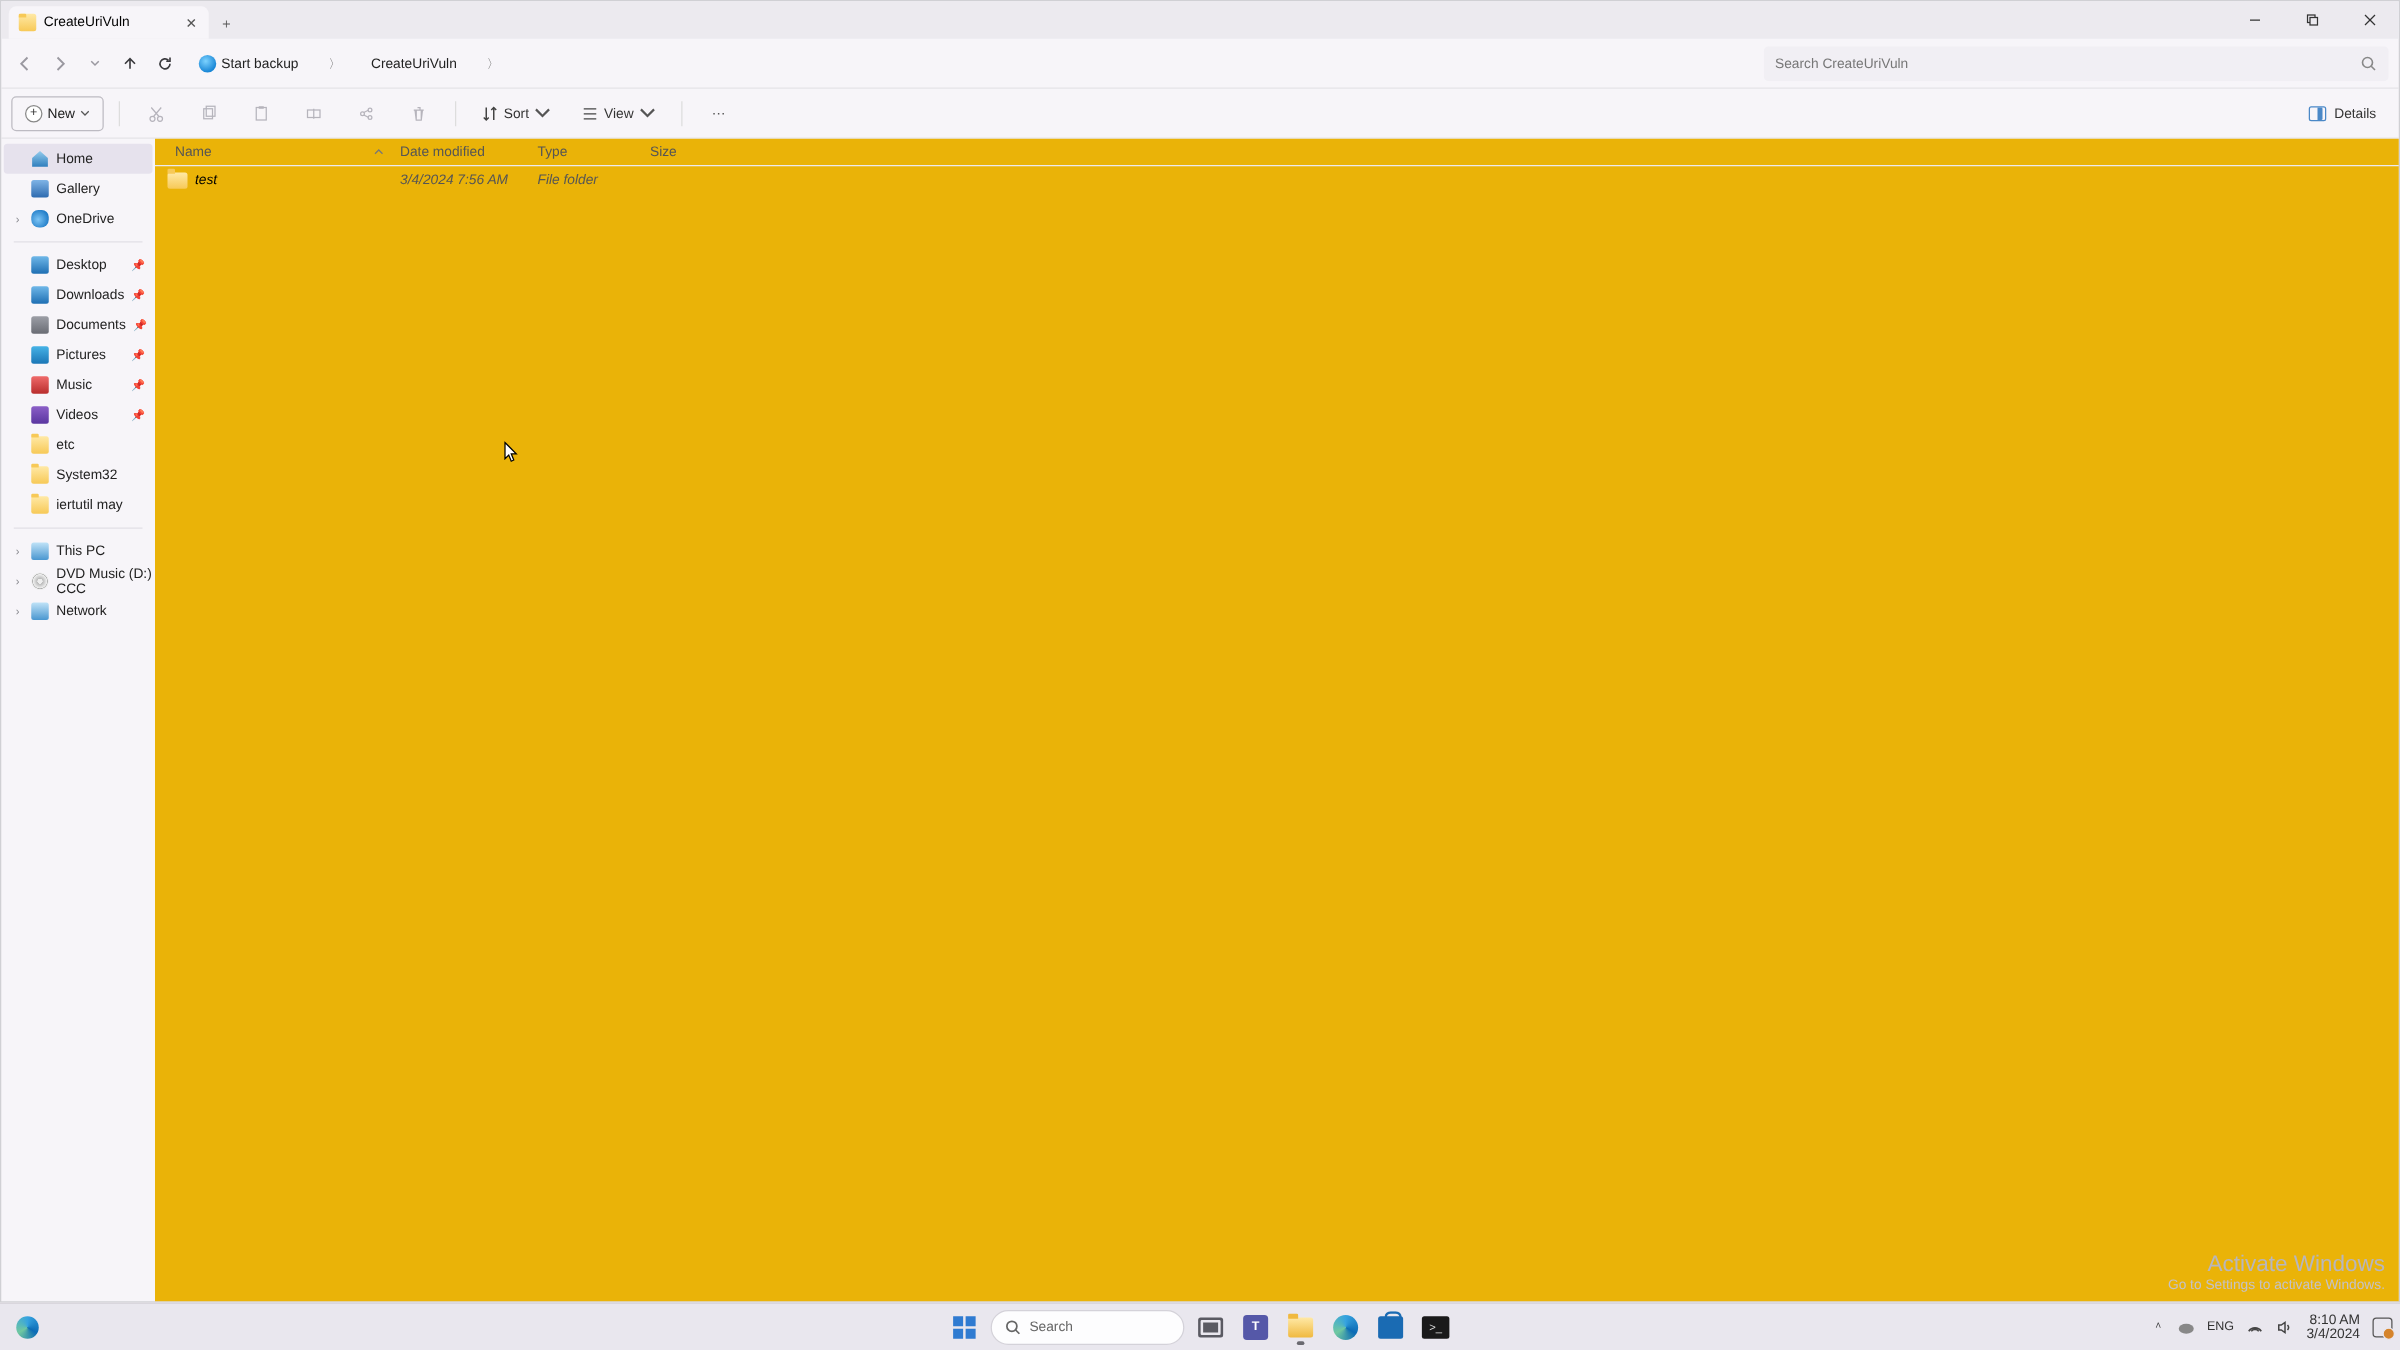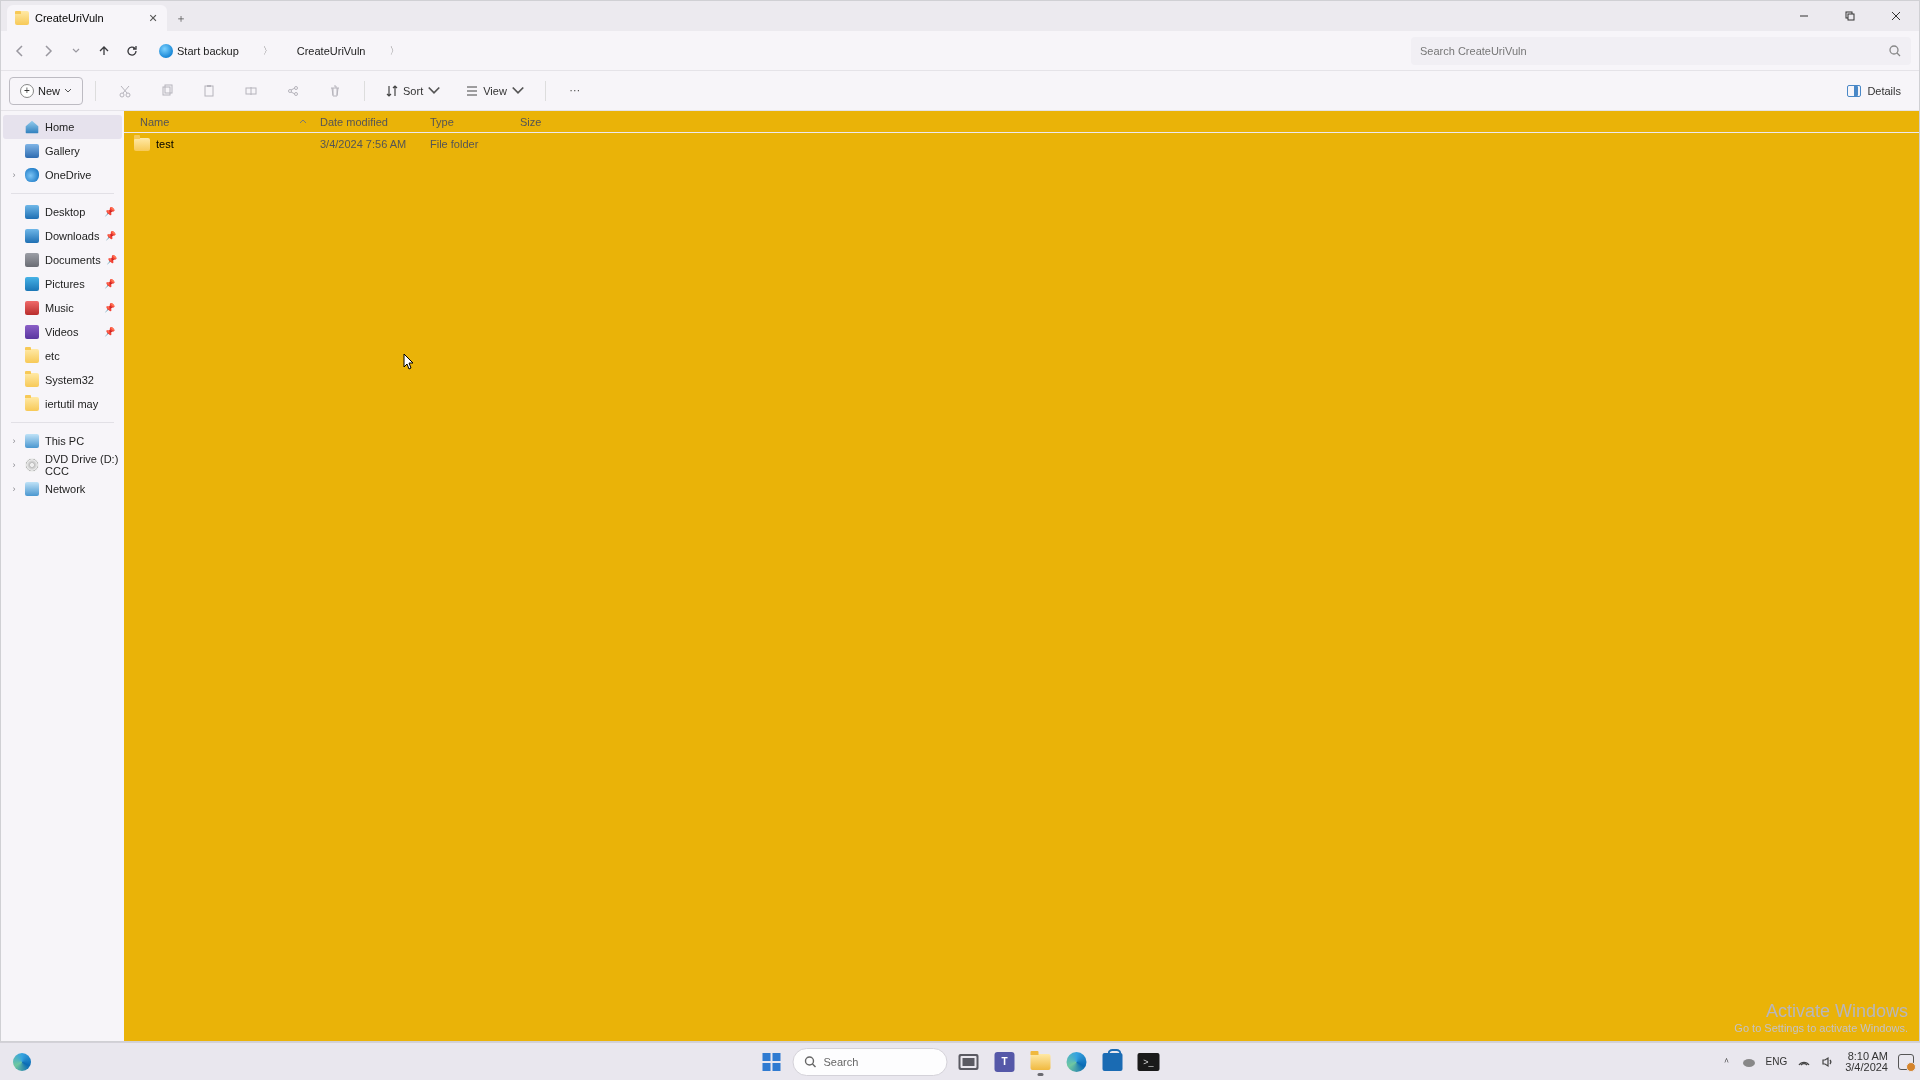--- a/index.html
+++ b/index.html
@@ -72,21 +72,21 @@
 
 .filelist { flex:1; display:flex; flex-direction:column; background:#eab308; }
 .colheaders { height:22px; display:flex; align-items:center; border-bottom:1px solid #eceaef; color:#555; }
 .col { padding:0 6px; display:flex; align-items:center; gap:4px; height:100%; border-right:1px solid transparent; }
 .col.name { width:190px; padding-left:16px; }
 .col.date { width:110px; }
 .col.type { width:90px; }
 .col.size { width:70px; }
 .rows { flex:1; overflow:auto; }
 .row { height:22px; display:flex; align-items:center; }
-.row .cell { padding:0 6px; }
+.row .cell { padding:0 6px;font-style:italic; }
 .row .cell.name { width:190px; display:flex; align-items:center; gap:6px; padding-left:10px; }
 .row .cell.date { width:110px; color:#555; }
 .row .cell.type { width:90px; color:#555; }
 .row .cell.size { width:70px; color:#555; text-align:right; }
 .row .fico { width:16px; height:13px; background:linear-gradient(#ffe9a6,#f7c957); border-radius:2px; position:relative; }
 .row .fico::before { content:""; position:absolute; top:-3px; left:0; width:6px; height:4px; background:#f7c957; border-radius:1px 1px 0 0; }
 
 
 .statusbar { height:22px; border-top:1px solid #e5e3e8; display:flex; align-items:center; padding:0 10px; color:#444; font-size:10px; }
 .statusbar .viewtoggles { margin-left:auto; display:flex; gap:2px; }
@@ -349,21 +349,21 @@
         </div>
       <div class="nsep"></div>
       <div class="navitem">
           <span class="exp">›</span>
           <span class="nicon thispc"></span>
           <span>This PC</span>
         </div>
       <div class="navitem">
           <span class="exp">›</span>
           <span class="nicon dvd"></span>
-          <span>DVD Drive (D:) CCC</span>
+          <span>DVD Music (D:) CCC</span>
         </div>
       <div class="navitem">
           <span class="exp">›</span>
           <span class="nicon network"></span>
           <span>Network</span>
         </div>
     </div>
 
     <div class="filelist">
       <div class="colheaders">

